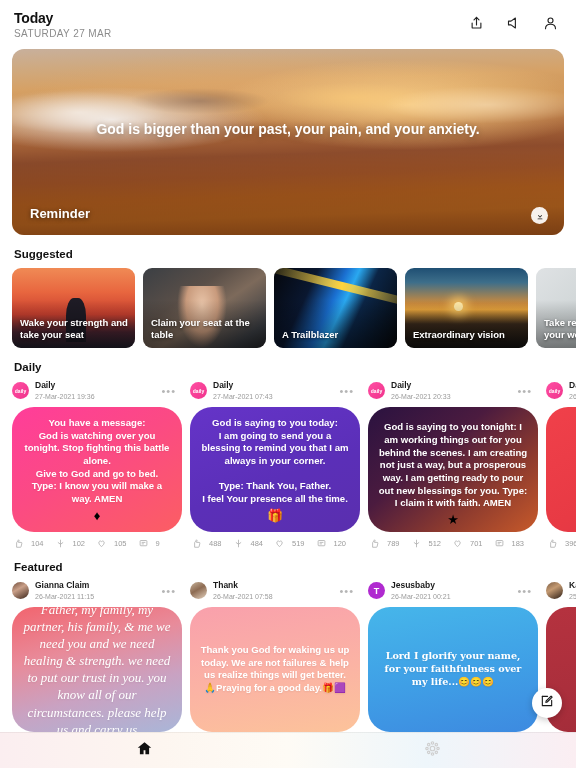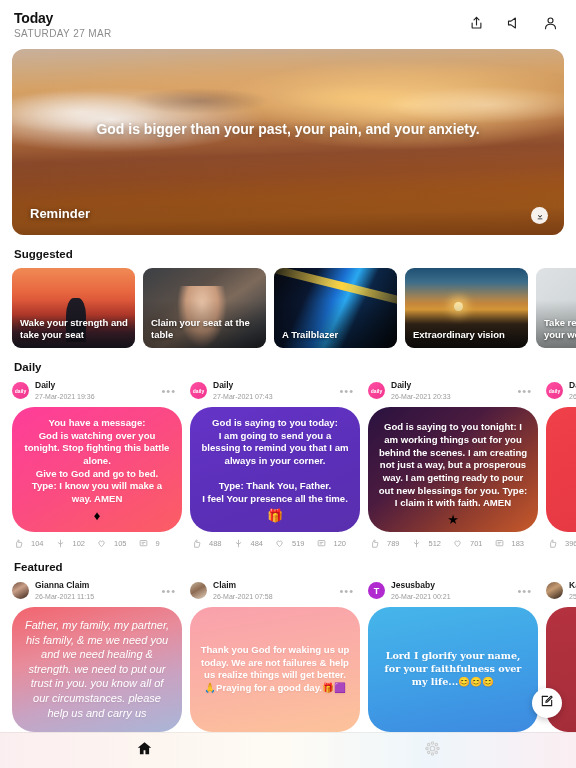--- a/index.html
+++ b/index.html
@@ -135,21 +135,21 @@
     text-shadow: 0 1px 2px rgba(0,0,0,.08);
   }
   .card-emoji { font-size: 13px; margin-top: 3px; line-height: 1; }
 
   .d1 { background: linear-gradient(150deg,#ff3d9a 0%,#fb4a84 45%,#fb5e63 100%); }
   .d2 { background: linear-gradient(160deg,#6534c8 0%,#5b2fb8 55%,#5a2fae 100%); }
   .d3 { background: linear-gradient(140deg,#2a1240 0%,#4b1b3f 38%,#8e3b2e 70%, #c85a2a 100%); justify-content: flex-end; }
   .d4 { background: linear-gradient(150deg,#f0404a 0%,#e83a44 55%,#dd3344 100%); }
 
   .f1 { background: linear-gradient(165deg,#f2646e 0%,#e88b9a 35%,#c9a2c2 65%,#a9b6d8 100%); }
-  .f1 .card-text { font-family: Liberation Sans, sans-serif; font-style: italic; font-weight: normal; font-size: 11px; }
+  .f1 .card-text { font-family: Liberation Serif, serif; font-style: italic; font-weight: normal; font-size: 13px; }
   .f2 { background: linear-gradient(170deg,#f9a0ac 0%,#fbb3a4 55%,#fcc39a 100%); }
   .f3 { background: linear-gradient(170deg,#46b6ea 0%,#3f9fe6 55%,#3d8ae0 100%); }
   .f3 .card-text { font-family: "DejaVu Serif", serif; font-weight: bold; }
   .f4 { background: linear-gradient(170deg,#b5323f 0%,#ab2f3c 55%,#a02b38 100%); }
 
   .reacts { display: flex; align-items: center; gap: 0; padding: 7px 2px 0 2px; }
   .react { display: flex; align-items: center; gap: 8px; flex: 1; }
   .react-n { font-size: 7.5px; color: #9b9b9b; }
   .react svg { display: block; }
 
@@ -415,21 +415,21 @@
       </div>
       <div class="card f1">
         <div class="card-text">Father, my family, my partner, his family, &amp; me we need you and we need healing &amp; strength. we need to put our trust in you. you know all of our circumstances. please help us and carry us</div>
       </div>
     </div>
 
     <div class="post">
       <div class="post-head">
         <div class="avatar av-p2"></div>
         <div class="post-meta">
-          <div class="post-name">Claim</div>
+          <div class="post-name">Thank</div>
           <div class="post-date">26-Mar-2021 07:58</div>
         </div>
         <div class="dots">•••</div>
       </div>
       <div class="card f2">
         <div class="card-text">Thank you God for waking us up today. We are not failures &amp; help us realize things will get better.🙏Praying for a good day.🎁🟪</div>
       </div>
     </div>
 
     <div class="post">

